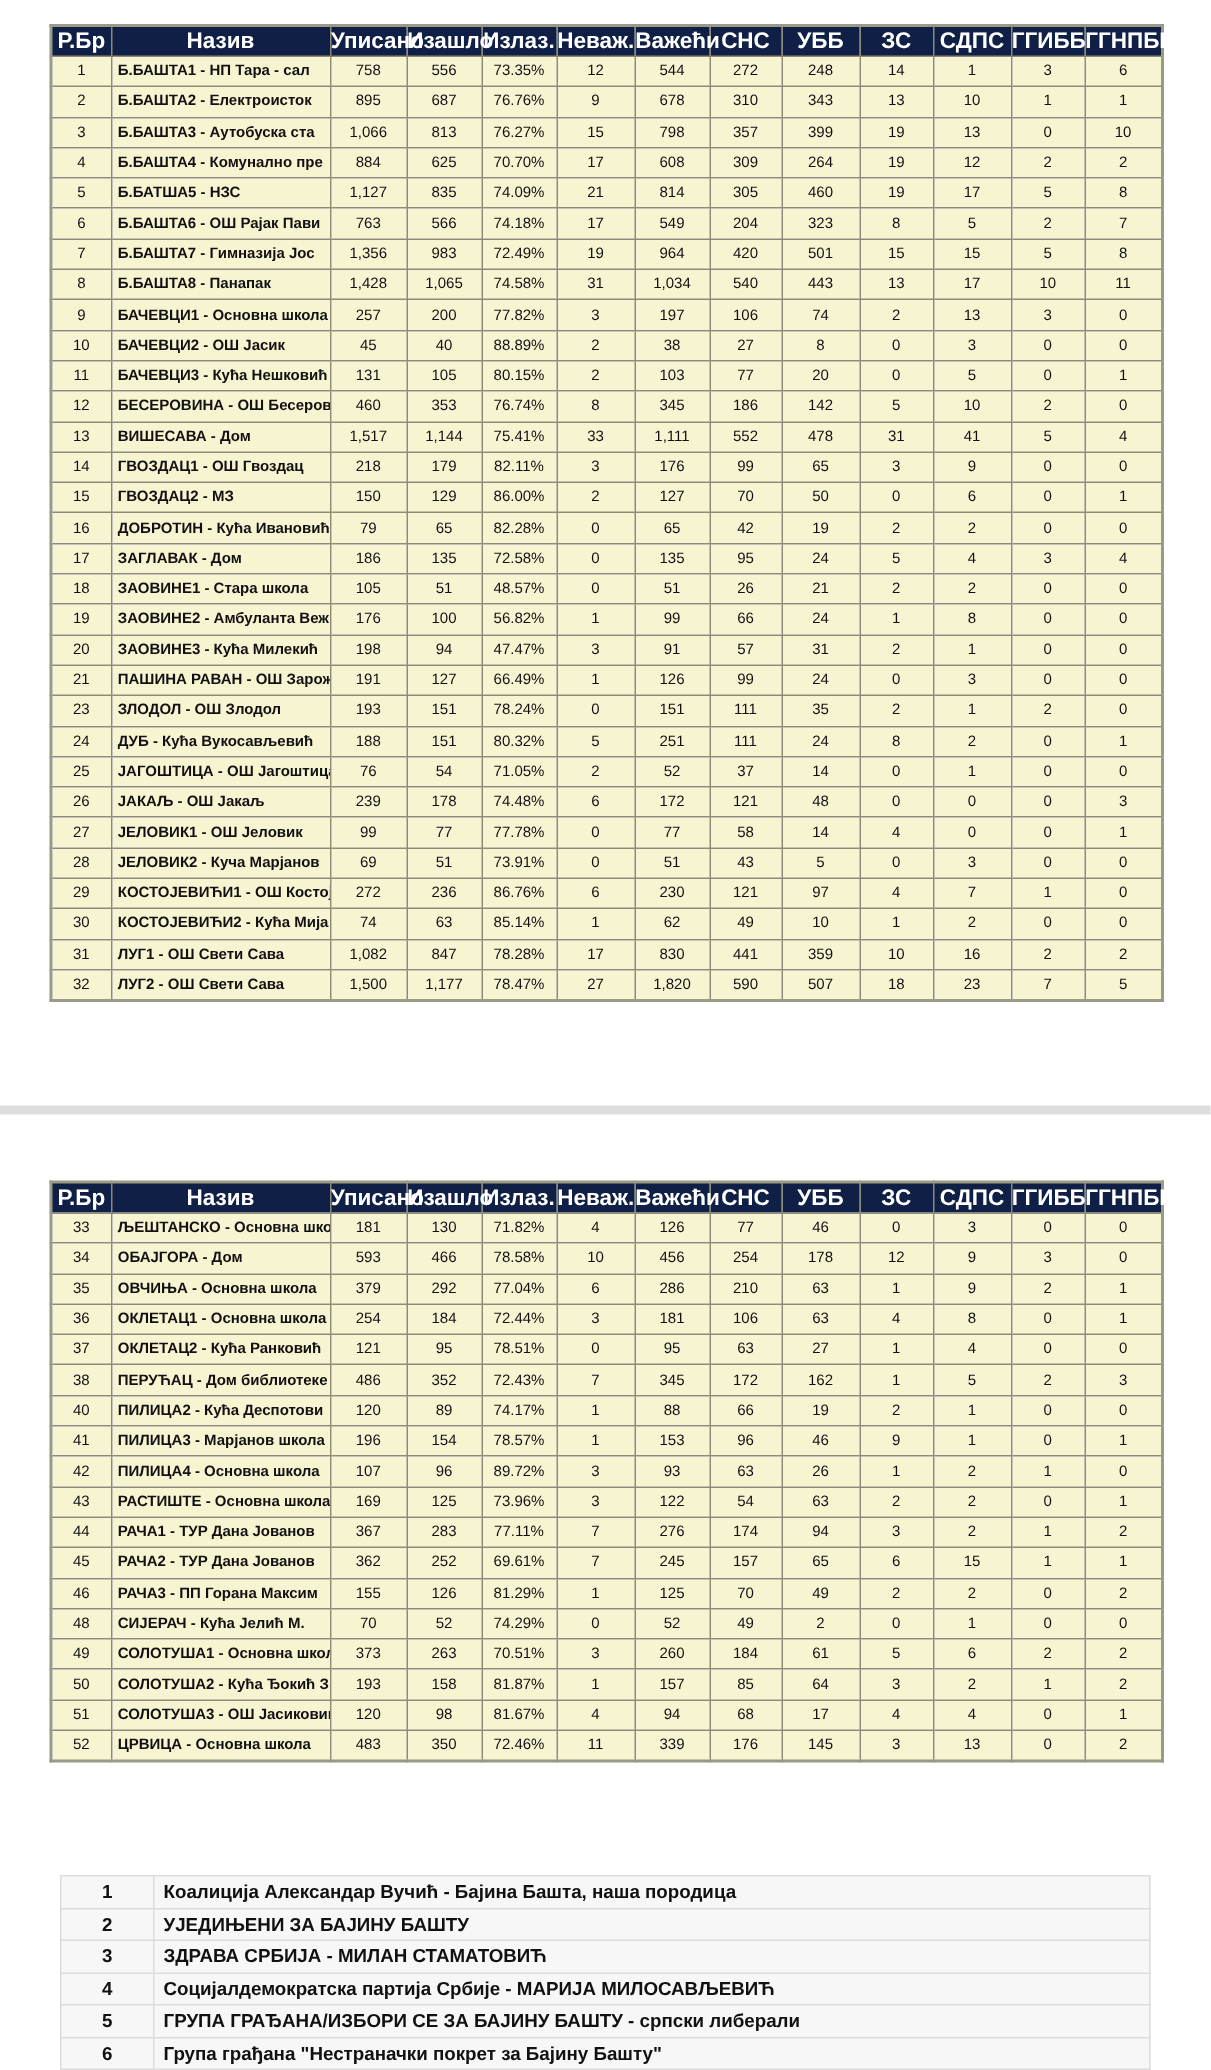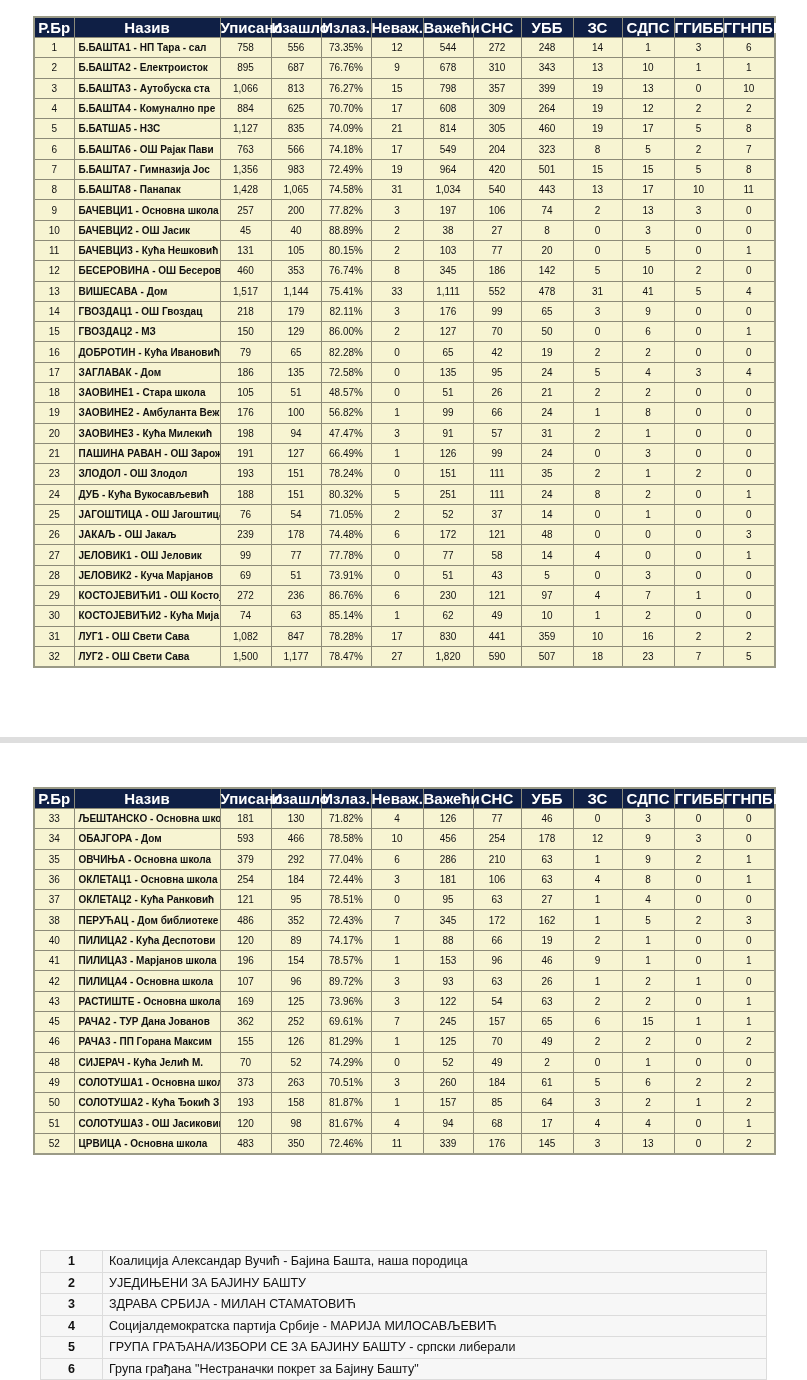--- a/index.html
+++ b/index.html
@@ -11,21 +11,21 @@
             height: 19px; padding: 0; text-align: center; border-left: 1px solid #8a8a7a; white-space: nowrap; }
   .tbl td { background: #f7f4d2; color: #111; font-size: 10px; height: 19.3px; padding: 0;
             text-align: center; border: 1px solid #8d8b78; white-space: nowrap; overflow: hidden; }
   .tbl td.name { text-align: left; font-weight: bold; padding-left: 4px; }
   #t1 { top: 16px; }
   #t2 { top: 787px; }
   .divider { position: absolute; left: 0; top: 737px; width: 807px; height: 6px; background: #dedede; }
   .legend { position: absolute; left: 40px; top: 1250px; width: 727px; border-collapse: collapse;
             table-layout: fixed; border: 1px solid #d8d8d8; }
   .legend td { background: #f7f7f7; font-size: 12.5px; color: #111; height: 20.5px; padding: 0;
-               border: 1px solid #dcdcdc; white-space: nowrap; }
+               border: 1px solid #dcdcdc; white-space: nowrap; font-weight: bold; }
   .legend td.lnum { width: 61px; text-align: center; font-weight: bold; }
   .legend td.ltext { padding-left: 6px; }
 </style>
 </head>
 <body>
 
 <table class="tbl" id="t1">
   <colgroup>
     <col style="width:40px">
       <col style="width:146px">
@@ -707,20 +707,35 @@
         <td>3</td>
         <td>122</td>
         <td>54</td>
         <td>63</td>
         <td>2</td>
         <td>2</td>
         <td>0</td>
         <td>1</td>
       </tr>
       <tr>
+        <td>44</td>
+        <td class="name">РАЧА1 - ТУР Дана Јованов</td>
+        <td>367</td>
+        <td>283</td>
+        <td>77.11%</td>
+        <td>7</td>
+        <td>276</td>
+        <td>174</td>
+        <td>94</td>
+        <td>3</td>
+        <td>2</td>
+        <td>1</td>
+        <td>2</td>
+      </tr>
+      <tr>
         <td>45</td>
         <td class="name">РАЧА2 - ТУР Дана Јованов</td>
         <td>362</td>
         <td>252</td>
         <td>69.61%</td>
         <td>7</td>
         <td>245</td>
         <td>157</td>
         <td>65</td>
         <td>6</td>

